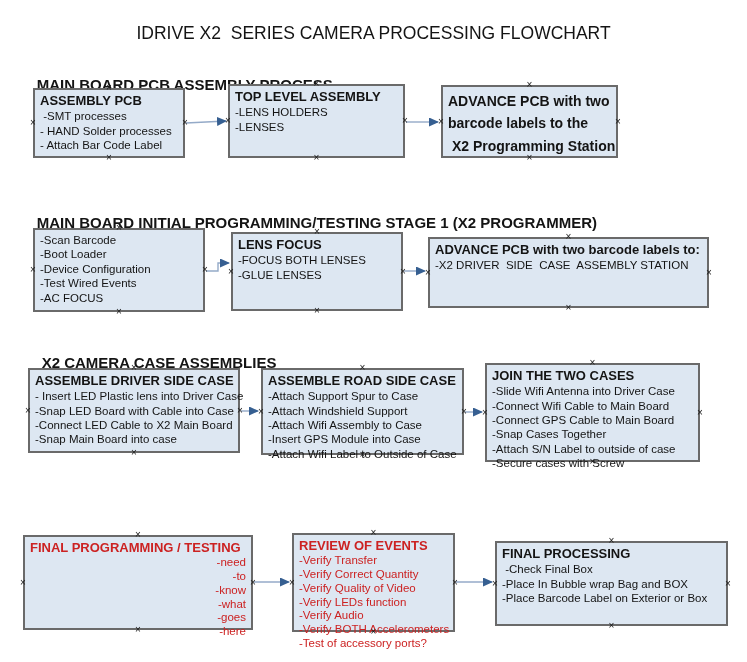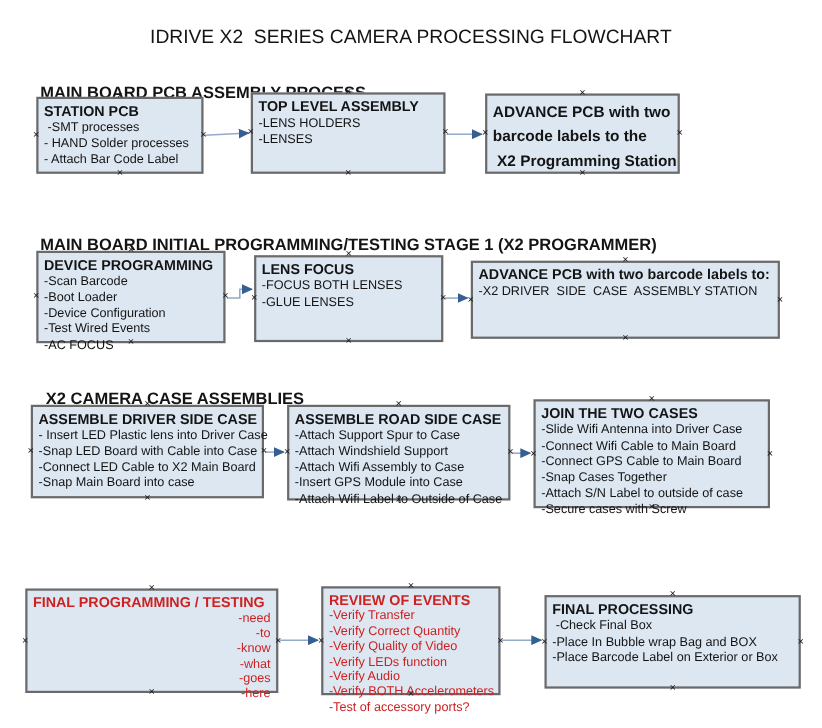--- a/index.html
+++ b/index.html
@@ -89,21 +89,21 @@
     <span>MAIN BOARD PCB ASSEMBLY PROCESS</span>
   </div>
   <div class="heading" id="h1">
     <span>MAIN BOARD INITIAL PROGRAMMING/TESTING STAGE 1 (X2 PROGRAMMER)</span>
   </div>
   <div class="heading" id="h2">
     <span>X2 CAMERA CASE ASSEMBLIES</span>
   </div>
 
   <div class="box" id="b00">
-    <div class="box-title">STATION PCB</div>
+    <div class="box-title">ASSEMBLY PCB</div>
     <div class="box-items">
         <div class="box-item"> -SMT processes</div>
         <div class="box-item">- HAND Solder processes</div>
         <div class="box-item">- Attach Bar Code Label</div>
       </div>
   <span class="handle h-top">×</span>
       <span class="handle h-bottom">×</span>
       <span class="handle h-left">×</span>
       <span class="handle h-right">×</span>
     </div>
@@ -123,21 +123,20 @@
 barcode labels to the
  X2 Programming Station</div>
     <div class="box-items"></div>
   <span class="handle h-top">×</span>
       <span class="handle h-bottom">×</span>
       <span class="handle h-left">×</span>
       <span class="handle h-right">×</span>
     </div>
 
   <div class="box" id="b10">
-    <div class="box-title">DEVICE PROGRAMMING</div>
     <div class="box-items">
         <div class="box-item">-Scan Barcode</div>
         <div class="box-item">-Boot Loader</div>
         <div class="box-item">-Device Configuration</div>
         <div class="box-item">-Test Wired Events</div>
         <div class="box-item">-AC FOCUS</div>
       </div>
   <span class="handle h-top">×</span>
       <span class="handle h-bottom">×</span>
       <span class="handle h-left">×</span>

